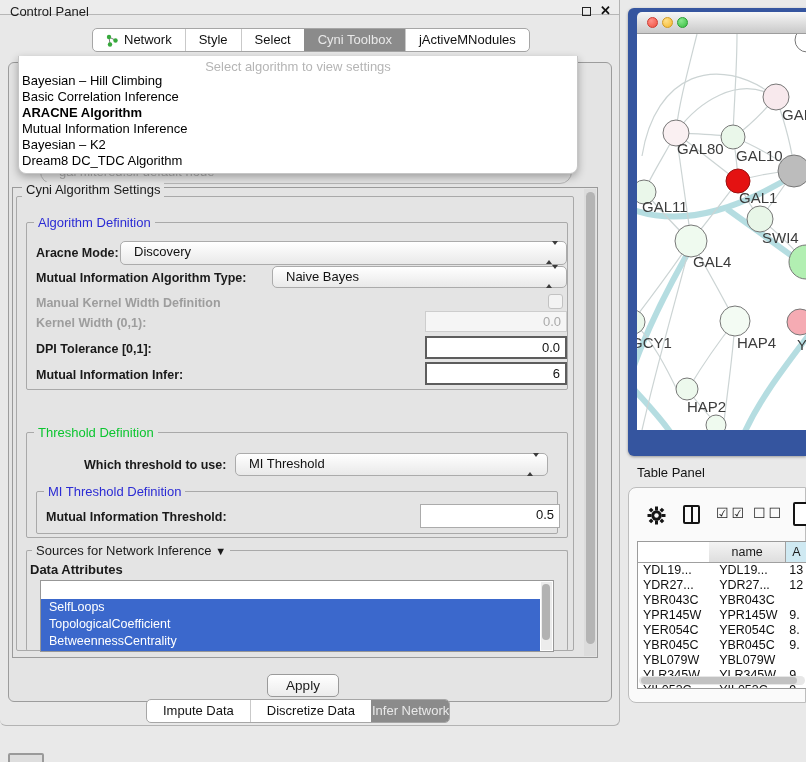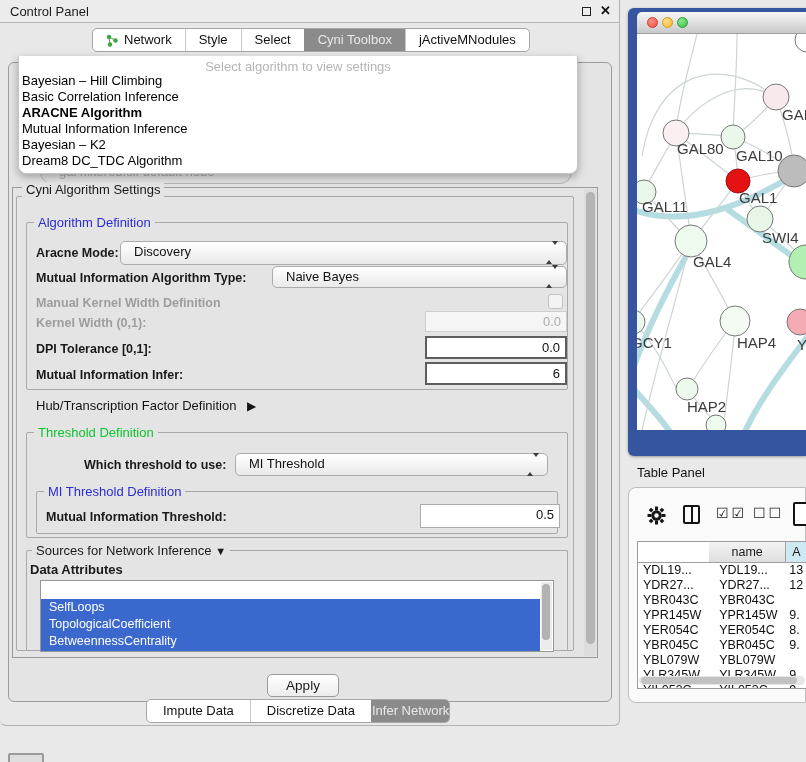--- a/index.html
+++ b/index.html
@@ -5,21 +5,21 @@
   html,body{margin:0;padding:0;background:#e9e9e9;}
   *{box-sizing:border-box;}
   #stage{position:relative;width:806px;height:762px;background:#e9e9e9;overflow:hidden;
          font-family:"Liberation Sans", sans-serif;color:#1b1b1b;}
   .abs{position:absolute;}
   .nowrap{white-space:nowrap;}
 
   
   .cpwin{left:0;top:8;width:620px;height:726px;background:#e8e8e8;
          border-right:1px solid #b3b3b3;border-bottom:1px solid #b3b3b3;border-radius:0 0 6px 6px;}
-  .cptitle{left:0;top:0;width:100%;height:23px;background:#ececec;border-bottom:1px solid #b6b6b6;}
+  .cptitle{left:0;top:0;width:100%;height:15px;background:#ececec;border-bottom:1px solid #b6b6b6;}
   .cptitle .t{position:absolute;left:10px;top:4px;font-size:13px;color:#1c1c1c;}
   .winbtn-sq{position:absolute;right:28px;top:7px;width:9px;height:9px;border:1.5px solid #222;}
   .winbtn-x{position:absolute;right:8px;top:3px;font-size:13px;font-weight:bold;color:#111;}
 
   .tabbar{display:flex;height:24px;background:#fff;border:1px solid #a6a6a6;border-radius:5px;overflow:hidden;}
   .tab{font-size:13px;line-height:22px;padding:0 13px;color:#111;border-left:1px solid #c9c9c9;display:flex;align-items:center;gap:5px;}
   .tab:first-child{border-left:none;}
   .tab.sel{background:#8b8b8b;color:#e9e9e9;border-left-color:#8b8b8b;}
 
   .innerpanel{left:8px;top:62px;width:604px;height:640px;background:#e4e4e4;
@@ -196,24 +196,20 @@
 
     <div class="flabel dis" style="left:36px;top:316px;">Kernel Width (0,1):</div>
     <div class="field dis" style="left:425px;top:311px;width:142px;height:21px;line-height:19px;">0.0</div>
 
     <div class="flabel" style="left:36px;top:342px;">DPI Tolerance [0,1]:</div>
     <div class="field" style="left:425px;top:336px;width:142px;height:23px;line-height:19px;">0.0</div>
 
     <div class="flabel" style="left:36px;top:368px;">Mutual Information Infer:</div>
     <div class="field" style="left:425px;top:362px;width:142px;height:23px;line-height:19px;">6</div>
 
-    <div class="hubrow" style="left:36px;top:398px;">
-      <span>Hub/Transcription Factor Definition</span>
-      <span class="tri">▶</span>
-    </div>
 
     <div class="abs groupbox" style="left:26px;top:432px;width:542px;height:106px;z-index:3;"></div>
     <div class="gtitle green abs" style="left:34px;top:425px;">Threshold Definition</div>
 
     <div class="flabel" style="left:84px;top:458px;">Which threshold to use:</div>
     <div class="combo" style="left:235px;top:453px;width:313px;height:23px;">
       <span>MI Threshold</span>
       <span class="arr"><span class="up"></span><span class="dn"></span></span>
     </div>
 

